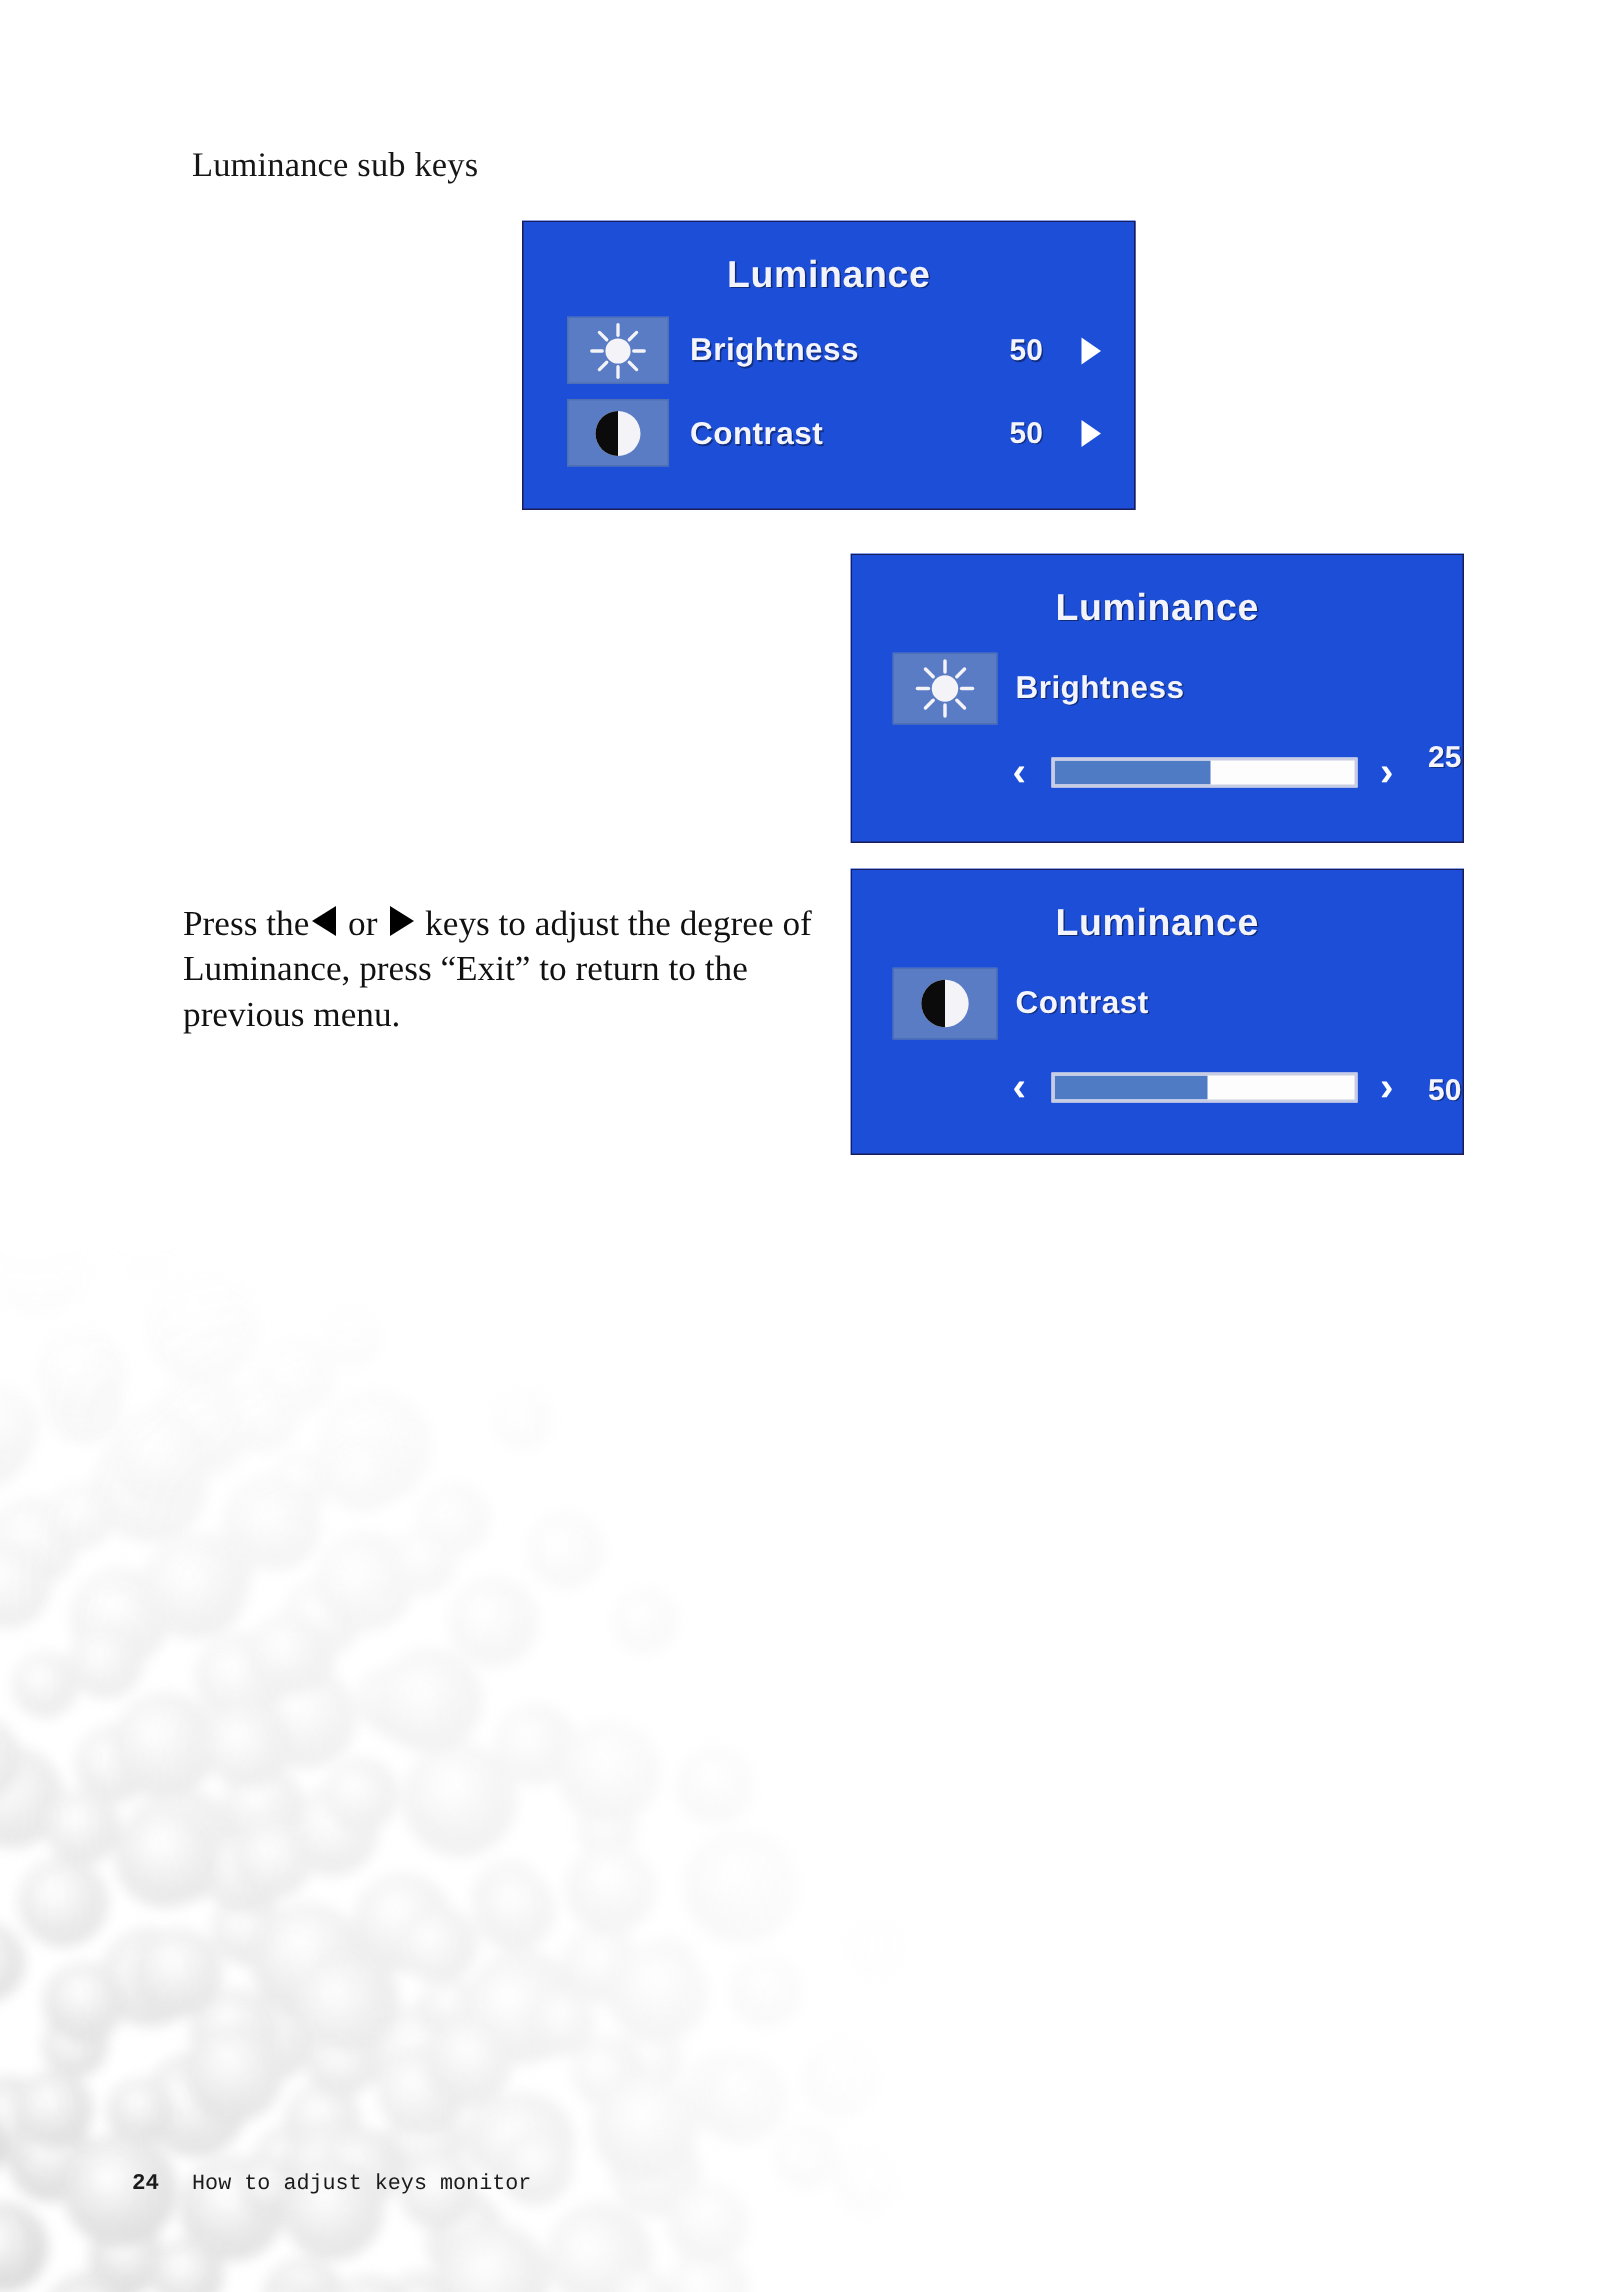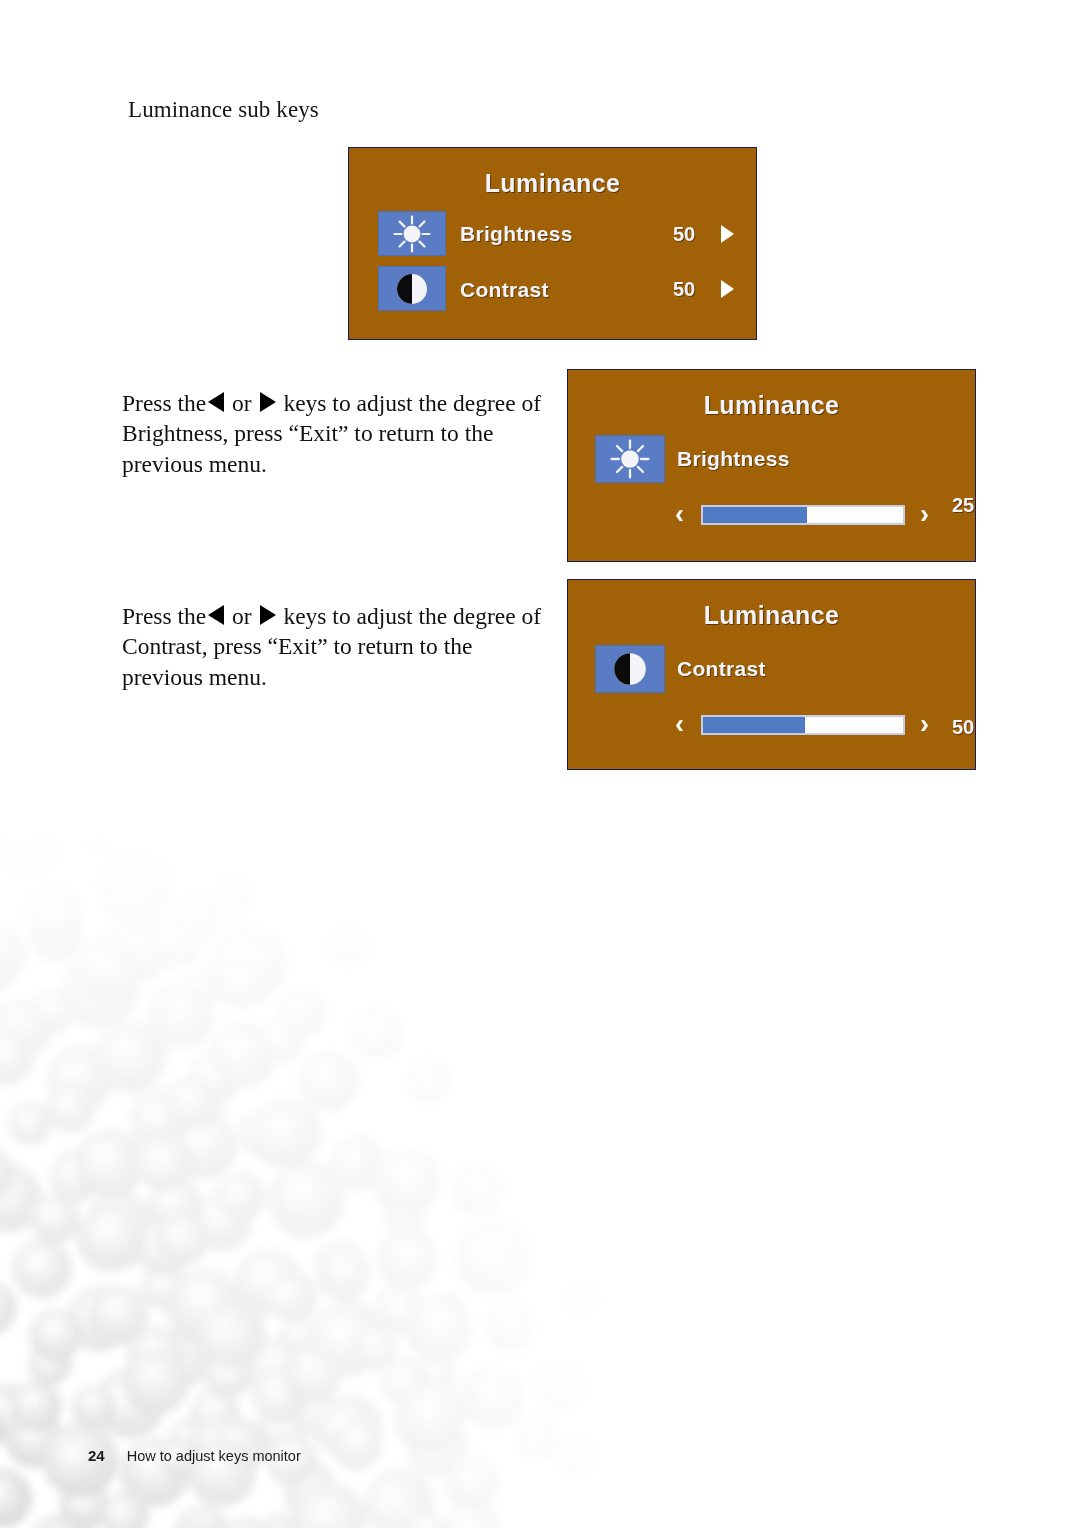--- a/index.html
+++ b/index.html
@@ -62,21 +62,21 @@
     width: 0; height: 0;
     vertical-align: -1px;
     margin: 0 2px;
   }
   .tri-left  { border-top: 10px solid transparent; border-bottom: 10px solid transparent; border-right: 16px solid #000; }
   .tri-right { border-top: 10px solid transparent; border-bottom: 10px solid transparent; border-left: 16px solid #000; }
 
   
   .osd {
     position: absolute;
-    background: #a16207;
+    background: #1d4ed8;
     box-shadow: inset 0 0 0 1px #1a1c59;
     font-family: "Liberation Sans", sans-serif;
     overflow: hidden;
     text-decoration: underline;
   }
   .osd-title {
     position: absolute;
     left: 0; right: 0;
     text-align: center;
     color: #f2f3fb;
@@ -138,21 +138,21 @@
     position: absolute;
     left: 0; top: 0; bottom: 0;
     background: #4f7ac4;
   }
 
   
   .footer {
     position: absolute;
     left: 88px;
     top: 1447px;
-    font-family: Liberation Sans, sans-serif;
+    font-family: Liberation Mono, monospace;
     font-size: 14.5px;
     color: #1b1b1b;
     display: flex;
     align-items: center;
     gap: 22px;
     z-index: 3;
   }
   .footer-page-number { font-weight: bold; font-size: 15px; }
 </style>
 </head>
@@ -253,25 +253,20 @@
       <svg width="38" height="38" viewBox="0 0 38 38" aria-hidden="true">
         <circle cx="19" cy="19" r="15" fill="#f4f3f7"></circle>
         <path d="M19 4 A15 15 0 0 0 19 34 Z" fill="#0b0b0b"></path>
       </svg>
     </div>
     <div class="osd-label" style="left:112px; top:131px; font-size:21px;">Contrast</div>
     <div class="osd-value" style="left:325px; top:131px; font-size:20px;">50</div>
     <div class="osd-arrow-right" style="left:373px; top:133px;"></div>
   </div>
 
-  <p class="body-text" id="para-brightness">
-    <span>Press the</span><span class="tri tri-left"></span>
-    <span>or</span> <span class="tri tri-right"></span>
-    <span>keys to adjust the degree of Brightness, press “Exit” to return to the previous menu.</span>
-  </p>
 
   <div class="osd" id="osd-brightness" style="left:567px; top:369px; width:409px; height:193px;">
 
     <div class="osd-title" style="top:22px; font-size:25px;">Luminance</div>
 
     <div class="icon-tile" style="left:28px; top:66px; width:70px; height:48px;">
       <svg width="42" height="42" viewBox="0 0 40 40" aria-hidden="true">
         <circle cx="20" cy="20" r="8.4" fill="#f4f3f7"></circle>
         <g stroke="#f4f3f7" stroke-width="2.2" stroke-linecap="round">
           <line x1="20" y1="2.5" x2="20" y2="9.5"></line>
@@ -294,21 +289,21 @@
     </div>
 
     <div class="chev" style="left:298px; top:132px; left:353px;">›</div>
 
     <div class="osd-value" style="left:385px; top:125px; font-size:20px;">25</div>
   </div>
 
   <p class="body-text" id="para-contrast">
     <span>Press the</span><span class="tri tri-left"></span>
     <span>or</span> <span class="tri tri-right"></span>
-    <span>keys to adjust the degree of Contrast, press “Exit” to return to the previous menu.</span>
+    <span>keys to adjust the degree of Luminance, press “Exit” to return to the previous menu.</span>
   </p>
 
   <div class="osd" id="osd-contrast" style="left:567px; top:579px; width:409px; height:191px;">
 
     <div class="osd-title" style="top:22px; font-size:25px;">Luminance</div>
 
     <div class="icon-tile" style="left:28px; top:66px; width:70px; height:48px;">
       <svg width="40" height="40" viewBox="0 0 38 38" aria-hidden="true">
         <circle cx="19" cy="19" r="15" fill="#f4f3f7"></circle>
         <path d="M19 4 A15 15 0 0 0 19 34 Z" fill="#0b0b0b"></path>

